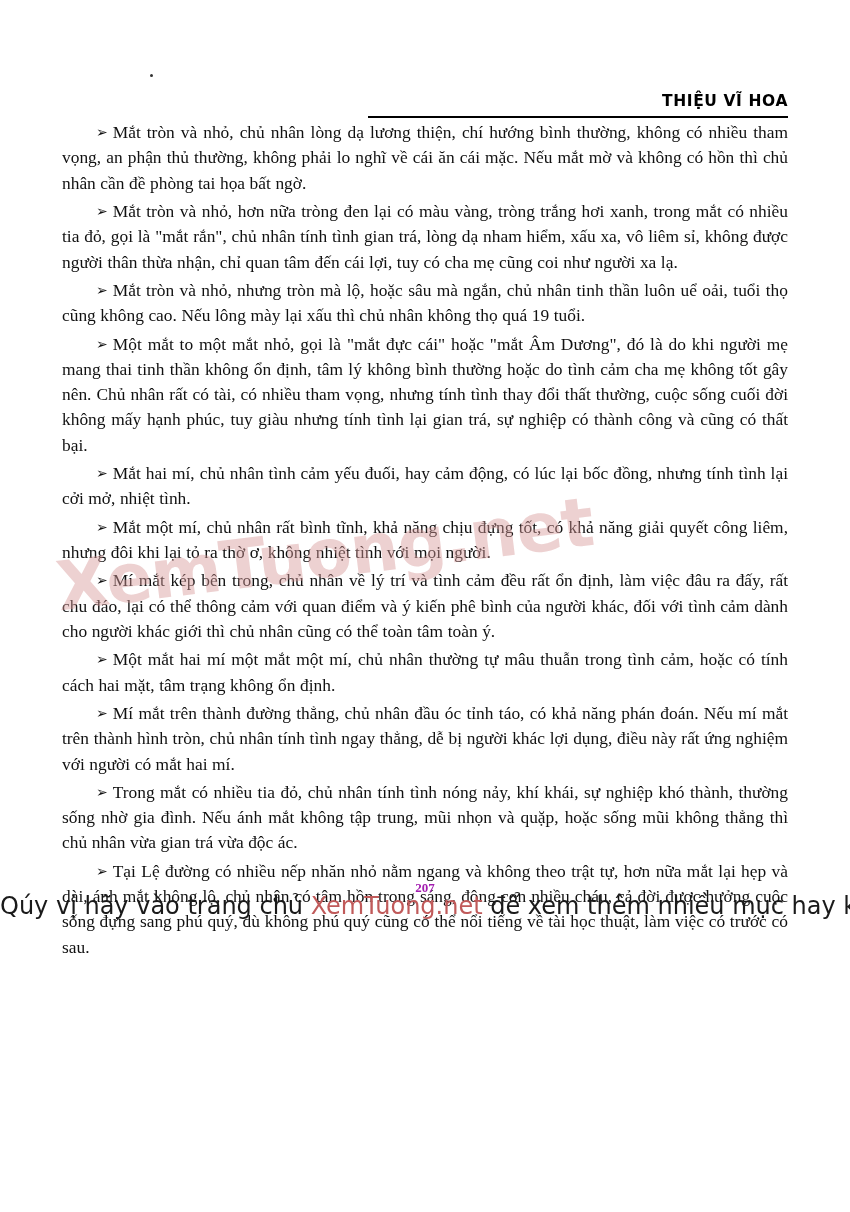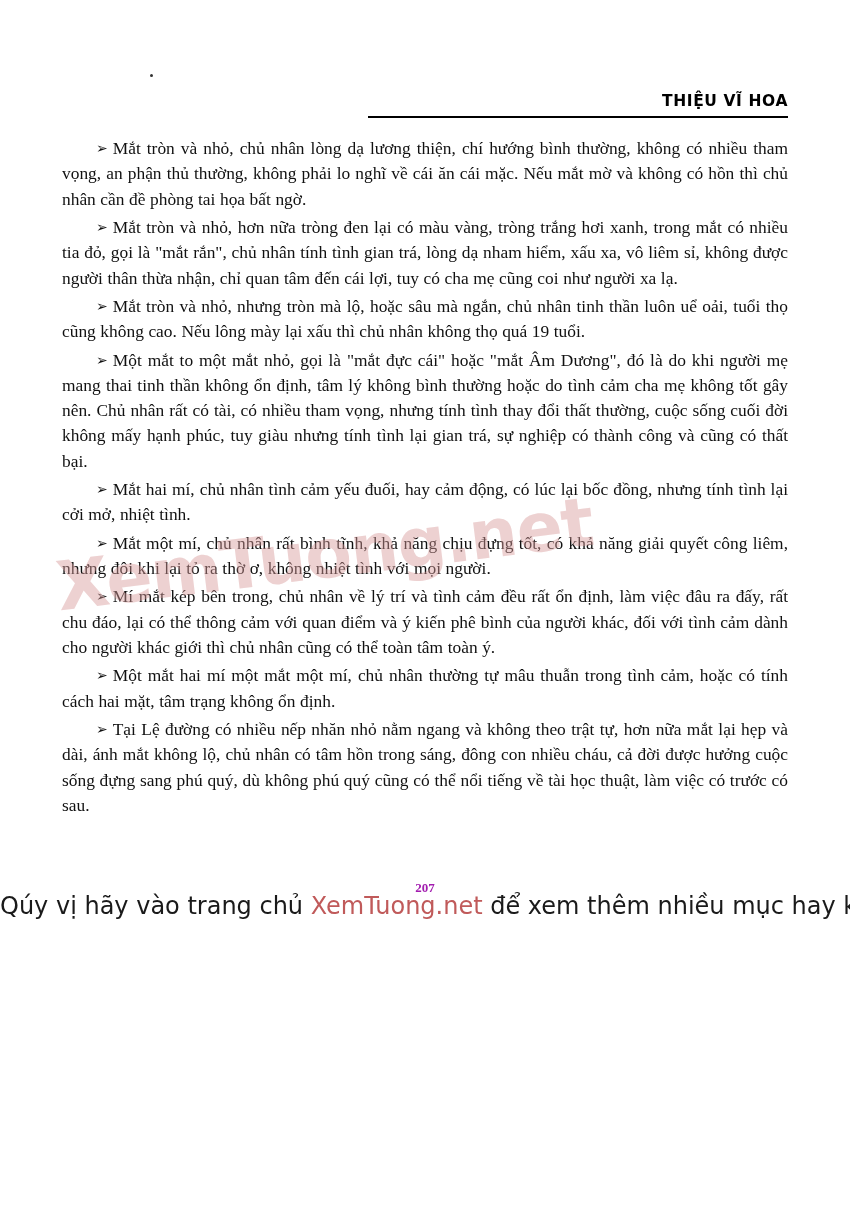--- a/index.html
+++ b/index.html
@@ -57,21 +57,21 @@
     width: 3px;
     height: 3px;
     background: #333;
     border-radius: 50%;
   }
 
   
   .content {
     position: absolute;
     left: 62px;
-    top: 136px;
+    top: 120px;
     width: 726px;
   }
   p.para {
     margin: 0 0 3px 0;
     font-size: 17.4px;
     line-height: 1.455;
     text-align: justify;
     text-justify: inter-word;
     text-indent: 34px;
     word-spacing: 0.2px;
@@ -149,20 +149,22 @@
 
   <div class="content">
     <p class="para"><span class="bullet">➢</span><span>Mắt tròn và nhỏ, chủ nhân lòng dạ lương thiện, chí hướng bình thường, không có nhiều tham vọng, an phận thủ thường, không phải lo nghĩ về cái ăn cái mặc. Nếu mắt mờ và không có hồn thì chủ nhân cần đề phòng tai họa bất ngờ.</span></p>
     <p class="para"><span class="bullet">➢</span><span>Mắt tròn và nhỏ, hơn nữa tròng đen lại có màu vàng, tròng trắng hơi xanh, trong mắt có nhiều tia đỏ, gọi là "mắt rắn", chủ nhân tính tình gian trá, lòng dạ nham hiểm, xấu xa, vô liêm sỉ, không được người thân thừa nhận, chỉ quan tâm đến cái lợi, tuy có cha mẹ cũng coi như người xa lạ.</span></p>
     <p class="para"><span class="bullet">➢</span><span>Mắt tròn và nhỏ, nhưng tròn mà lộ, hoặc sâu mà ngắn, chủ nhân tinh thần luôn uể oải, tuổi thọ cũng không cao. Nếu lông mày lại xấu thì chủ nhân không thọ quá 19 tuổi.</span></p>
     <p class="para"><span class="bullet">➢</span><span>Một mắt to một mắt nhỏ, gọi là "mắt đực cái" hoặc "mắt Âm Dương", đó là do khi người mẹ mang thai tinh thần không ổn định, tâm lý không bình thường hoặc do tình cảm cha mẹ không tốt gây nên. Chủ nhân rất có tài, có nhiều tham vọng, nhưng tính tình thay đổi thất thường, cuộc sống cuối đời không mấy hạnh phúc, tuy giàu nhưng tính tình lại gian trá, sự nghiệp có thành công và cũng có thất bại.</span></p>
     <p class="para"><span class="bullet">➢</span><span>Mắt hai mí, chủ nhân tình cảm yếu đuối, hay cảm động, có lúc lại bốc đồng, nhưng tính tình lại cởi mở, nhiệt tình.</span></p>
     <p class="para"><span class="bullet">➢</span><span>Mắt một mí, chủ nhân rất bình tĩnh, khả năng chịu đựng tốt, có khả năng giải quyết công liêm, nhưng đôi khi lại tỏ ra thờ ơ, không nhiệt tình với mọi người.</span></p>
     <p class="para"><span class="bullet">➢</span><span>Mí mắt kép bên trong, chủ nhân về lý trí và tình cảm đều rất ổn định, làm việc đâu ra đấy, rất chu đáo, lại có thể thông cảm với quan điểm và ý kiến phê bình của người khác, đối với tình cảm dành cho người khác giới thì chủ nhân cũng có thể toàn tâm toàn ý.</span></p>
     <p class="para"><span class="bullet">➢</span><span>Một mắt hai mí một mắt một mí, chủ nhân thường tự mâu thuẫn trong tình cảm, hoặc có tính cách hai mặt, tâm trạng không ổn định.</span></p>
+    <p class="para"><span class="bullet">➢</span><span>Mí mắt trên thành đường thẳng, chủ nhân đầu óc tỉnh táo, có khả năng phán đoán. Nếu mí mắt trên thành hình tròn, chủ nhân tính tình ngay thẳng, dễ bị người khác lợi dụng, điều này rất ứng nghiệm với người có mắt hai mí.</span></p>
+    <p class="para"><span class="bullet">➢</span><span>Trong mắt có nhiều tia đỏ, chủ nhân tính tình nóng nảy, khí khái, sự nghiệp khó thành, thường sống nhờ gia đình. Nếu ánh mắt không tập trung, mũi nhọn và quặp, hoặc sống mũi không thẳng thì chủ nhân vừa gian trá vừa độc ác.</span></p>
     <p class="para"><span class="bullet">➢</span><span>Tại Lệ đường có nhiều nếp nhăn nhỏ nằm ngang và không theo trật tự, hơn nữa mắt lại hẹp và dài, ánh mắt không lộ, chủ nhân có tâm hồn trong sáng, đông con nhiều cháu, cả đời được hưởng cuộc sống đựng sang phú quý, dù không phú quý cũng có thể nổi tiếng về tài học thuật, làm việc có trước có sau.</span></p>
   </div>
 
   <div class="watermark">
     <span class="watermark-text">XemTuong.net</span>
   </div>
 
   <div class="page-number">207</div>
 
   <div class="footer">

